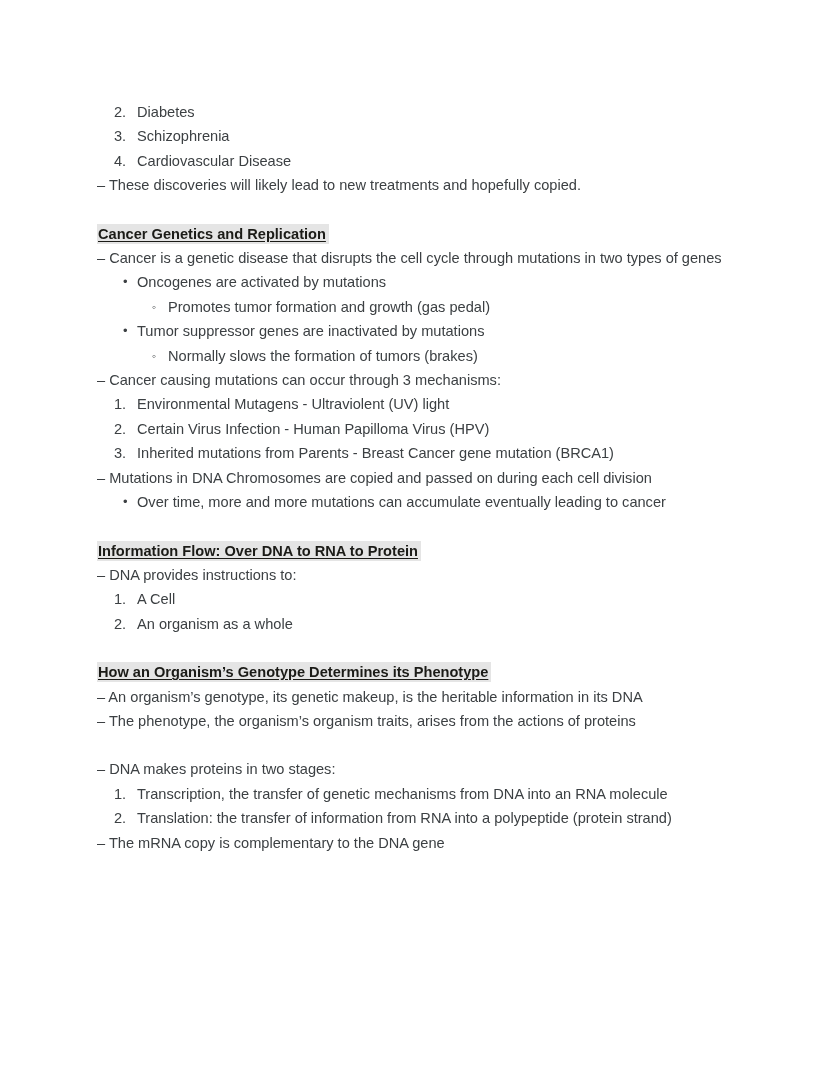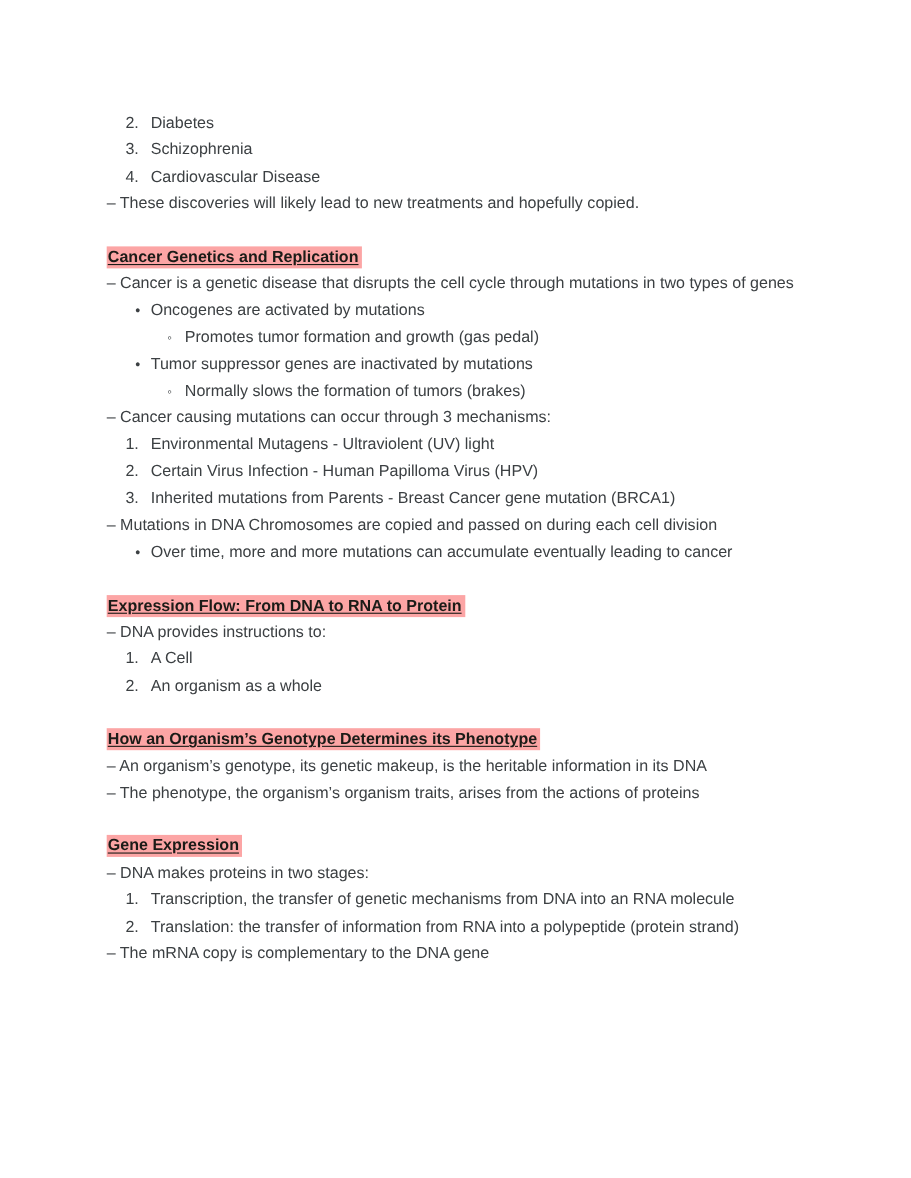--- a/index.html
+++ b/index.html
@@ -101,21 +101,21 @@
 
   
   .heading-row {
     margin: 0;
   }
   .heading {
     display: inline;
     font-weight: bold;
     font-size: 14.6px;
     color: #1b1b17;
-    background-color: #fca5a5;
+    background-color: #e5e5e5;
     text-decoration: underline;
     text-underline-offset: 2px;
     padding: 2px 3px 2px 1px;
     box-decoration-break: clone;
     -webkit-box-decoration-break: clone;
   }
 
   
   .gap-sm { height: 24px; }
 </style>
@@ -197,21 +197,21 @@
     <ul class="bul-list block">
       <li>
         <span class="marker">•</span>
         <span>Over time, more and more mutations can accumulate eventually leading to cancer</span>
       </li>
     </ul>
 
     <div class="gap-sm"></div>
 
     <div class="heading-row">
-      <span class="heading">Expression Flow: From DNA to RNA to Protein</span>
+      <span class="heading">Information Flow: Over DNA to RNA to Protein</span>
     </div>
 
     <div class="dash-line block">– DNA provides instructions to:</div>
 
     <ol class="num-list block">
       <li>
         <span class="marker">1.</span>
         <span>A Cell</span>
       </li>
       <li>
@@ -224,23 +224,20 @@
 
     <div class="heading-row">
       <span class="heading">How an Organism’s Genotype Determines its Phenotype</span>
     </div>
 
     <div class="dash-line block">– An organism’s genotype, its genetic makeup, is the heritable information in its DNA</div>
     <div class="dash-line block">– The phenotype, the organism’s organism traits, arises from the actions of proteins</div>
 
     <div class="gap-sm"></div>
 
-    <div class="heading-row">
-      <span class="heading">Gene Expression</span>
-    </div>
 
     <div class="dash-line block">– DNA makes proteins in two stages:</div>
 
     <ol class="num-list block">
       <li>
         <span class="marker">1.</span>
         <span>Transcription, the transfer of genetic mechanisms from DNA into an RNA molecule</span>
       </li>
       <li>
         <span class="marker">2.</span>

